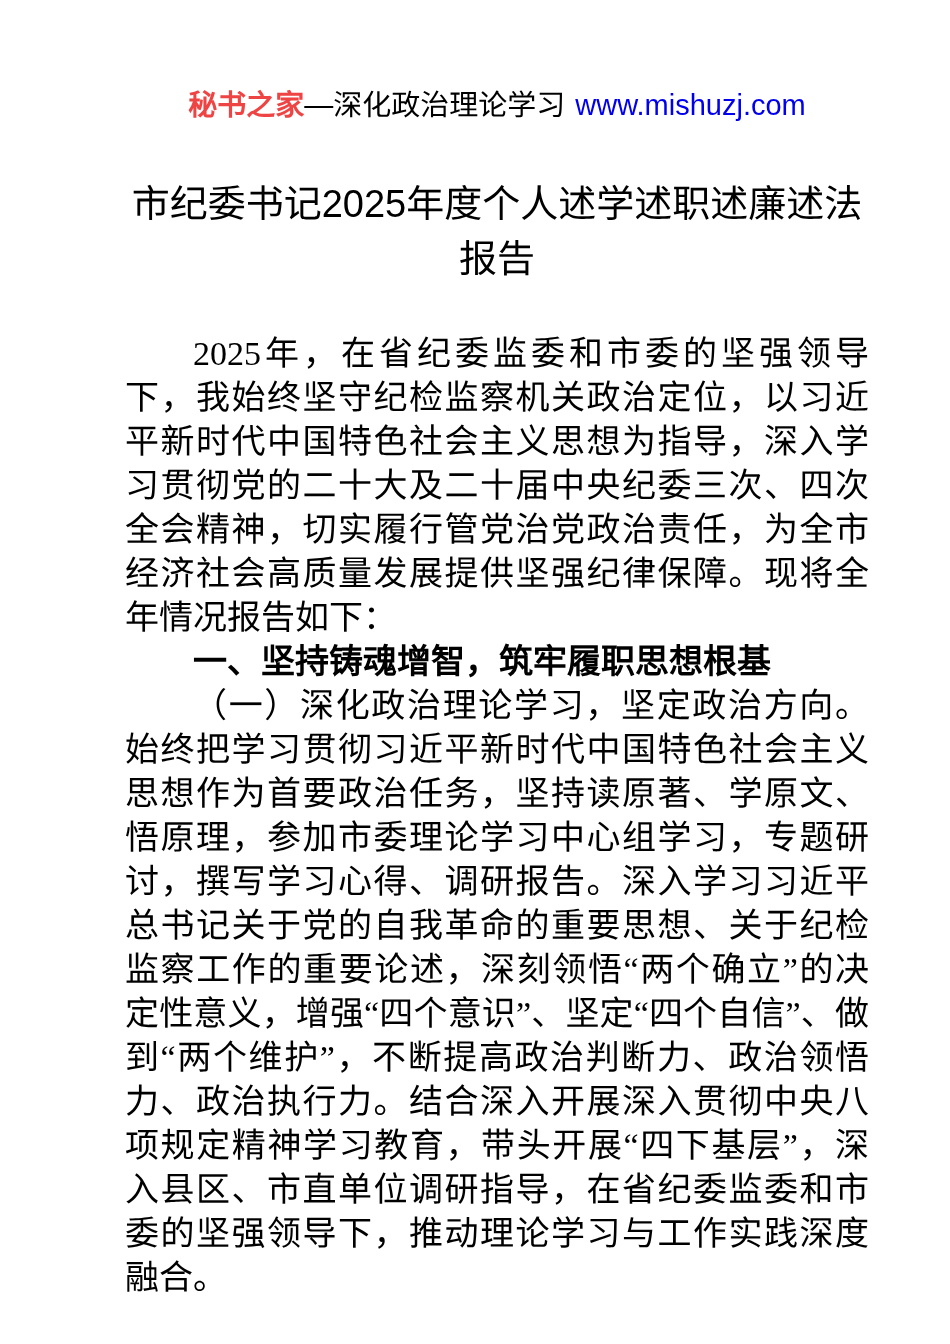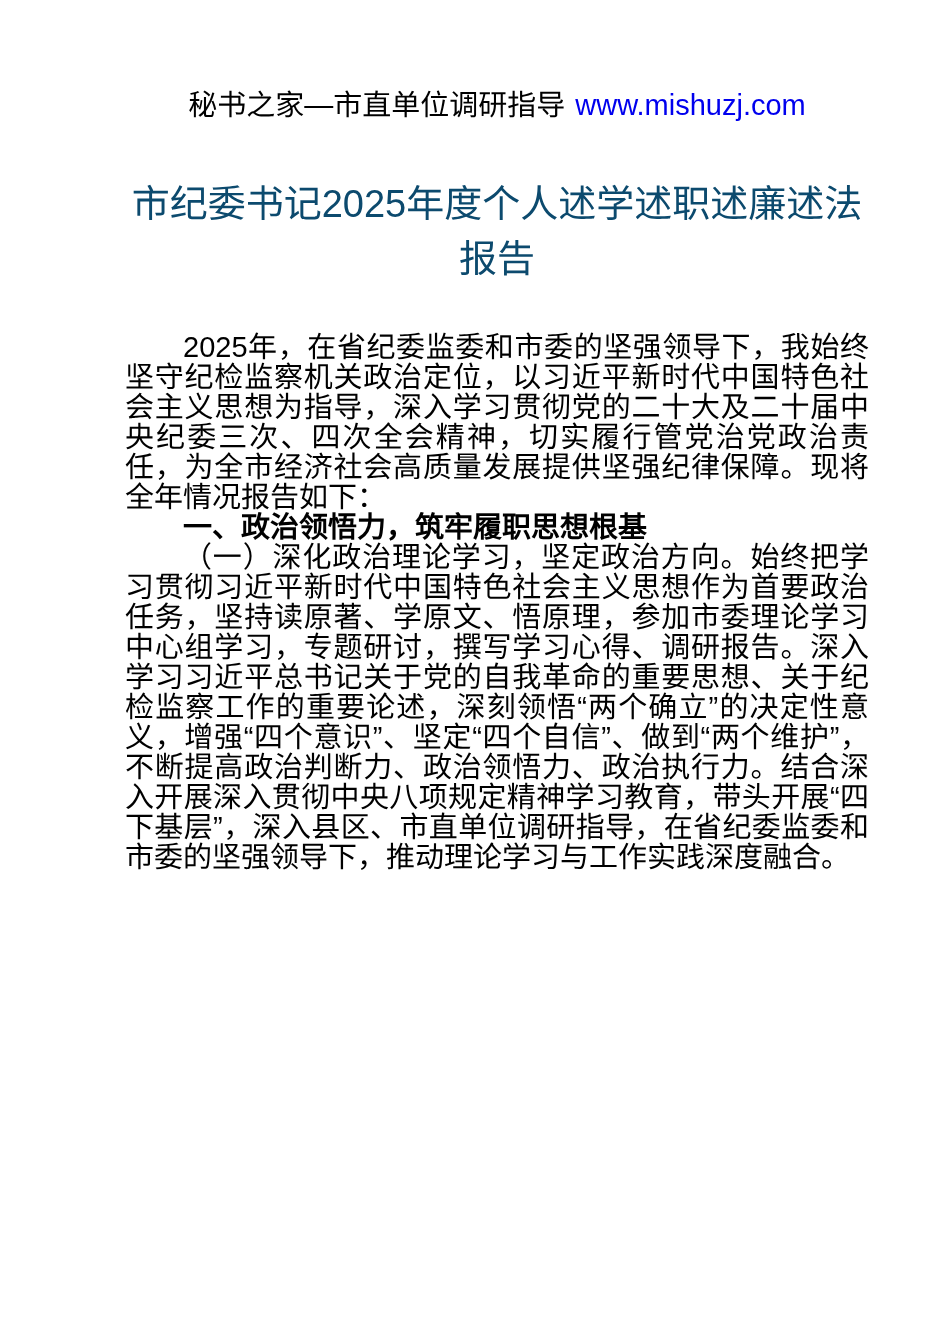--- a/index.html
+++ b/index.html
@@ -20,71 +20,72 @@
   }
   
   .site-header {
     padding-top: 85px;
     text-align: center;
     font-size: 29px;
     line-height: 40px;
     white-space: nowrap;
   }
   .site-header .brand {
-    color: #000000;
-    font-weight: 400;
+    color: #ef4444;
+    font-weight: 700;
   }
   .site-header .tagline {
     color: #000000;
     font-weight: 400;
   }
   .site-header .url {
     color: #0000ee;
     margin-left: 10px;
     text-decoration: none;
     cursor: pointer;
     text-align: center;
   }
   
   .doc-title {
     margin-top: 52px;
     font-size: 38px;
     line-height: 55px;
     font-weight: 400;
     text-align: center;
-    color: #0c4a6e;
+    color: #000000;
     font-family: "Liberation Sans", sans-serif;
   }
   
   .doc-body {
     margin-top: 45px;
-    font-size: 29px;
-    line-height: 30px;
+    font-size: 34px;
+    line-height: 44px;
     text-align: justify;
     text-justify: inter-ideograph;
     color: #000000;
+    font-family: Liberation Serif, serif;
   }
   .doc-body p {
     text-indent: 2em;
     margin: 0;
   }
   .doc-body p.section-heading {
     font-weight: 700;
   }
 </style>
 </head>
 <body>
 
 <div class="page">
 
   <div class="site-header">
-    <span class="brand">秘书之家</span><span class="tagline">—市直单位调研指导</span><span class="url">www.mishuzj.com</span>
+    <span class="brand">秘书之家</span><span class="tagline">—深化政治理论学习</span><span class="url">www.mishuzj.com</span>
   </div>
 
   <h1 class="doc-title">市纪委书记2025年度个人述学述职述廉述法报告</h1>
 
   <div class="doc-body">
     <p>2025年，在省纪委监委和市委的坚强领导下，我始终坚守纪检监察机关政治定位，以习近平新时代中国特色社会主义思想为指导，深入学习贯彻党的二十大及二十届中央纪委三次、四次全会精神，切实履行管党治党政治责任，为全市经济社会高质量发展提供坚强纪律保障。现将全年情况报告如下：</p>
-    <p class="section-heading">一、政治领悟力，筑牢履职思想根基</p>
+    <p class="section-heading">一、坚持铸魂增智，筑牢履职思想根基</p>
     <p>（一）深化政治理论学习，坚定政治方向。始终把学习贯彻习近平新时代中国特色社会主义思想作为首要政治任务，坚持读原著、学原文、悟原理，参加市委理论学习中心组学习，专题研讨，撰写学习心得、调研报告。深入学习习近平总书记关于党的自我革命的重要思想、关于纪检监察工作的重要论述，深刻领悟“两个确立”的决定性意义，增强“四个意识”、坚定“四个自信”、做到“两个维护”，不断提高政治判断力、政治领悟力、政治执行力。结合深入开展深入贯彻中央八项规定精神学习教育，带头开展“四下基层”，深入县区、市直单位调研指导，在省纪委监委和市委的坚强领导下，推动理论学习与工作实践深度融合。</p>
   </div>
 
 </div>
 
 </body></html>

